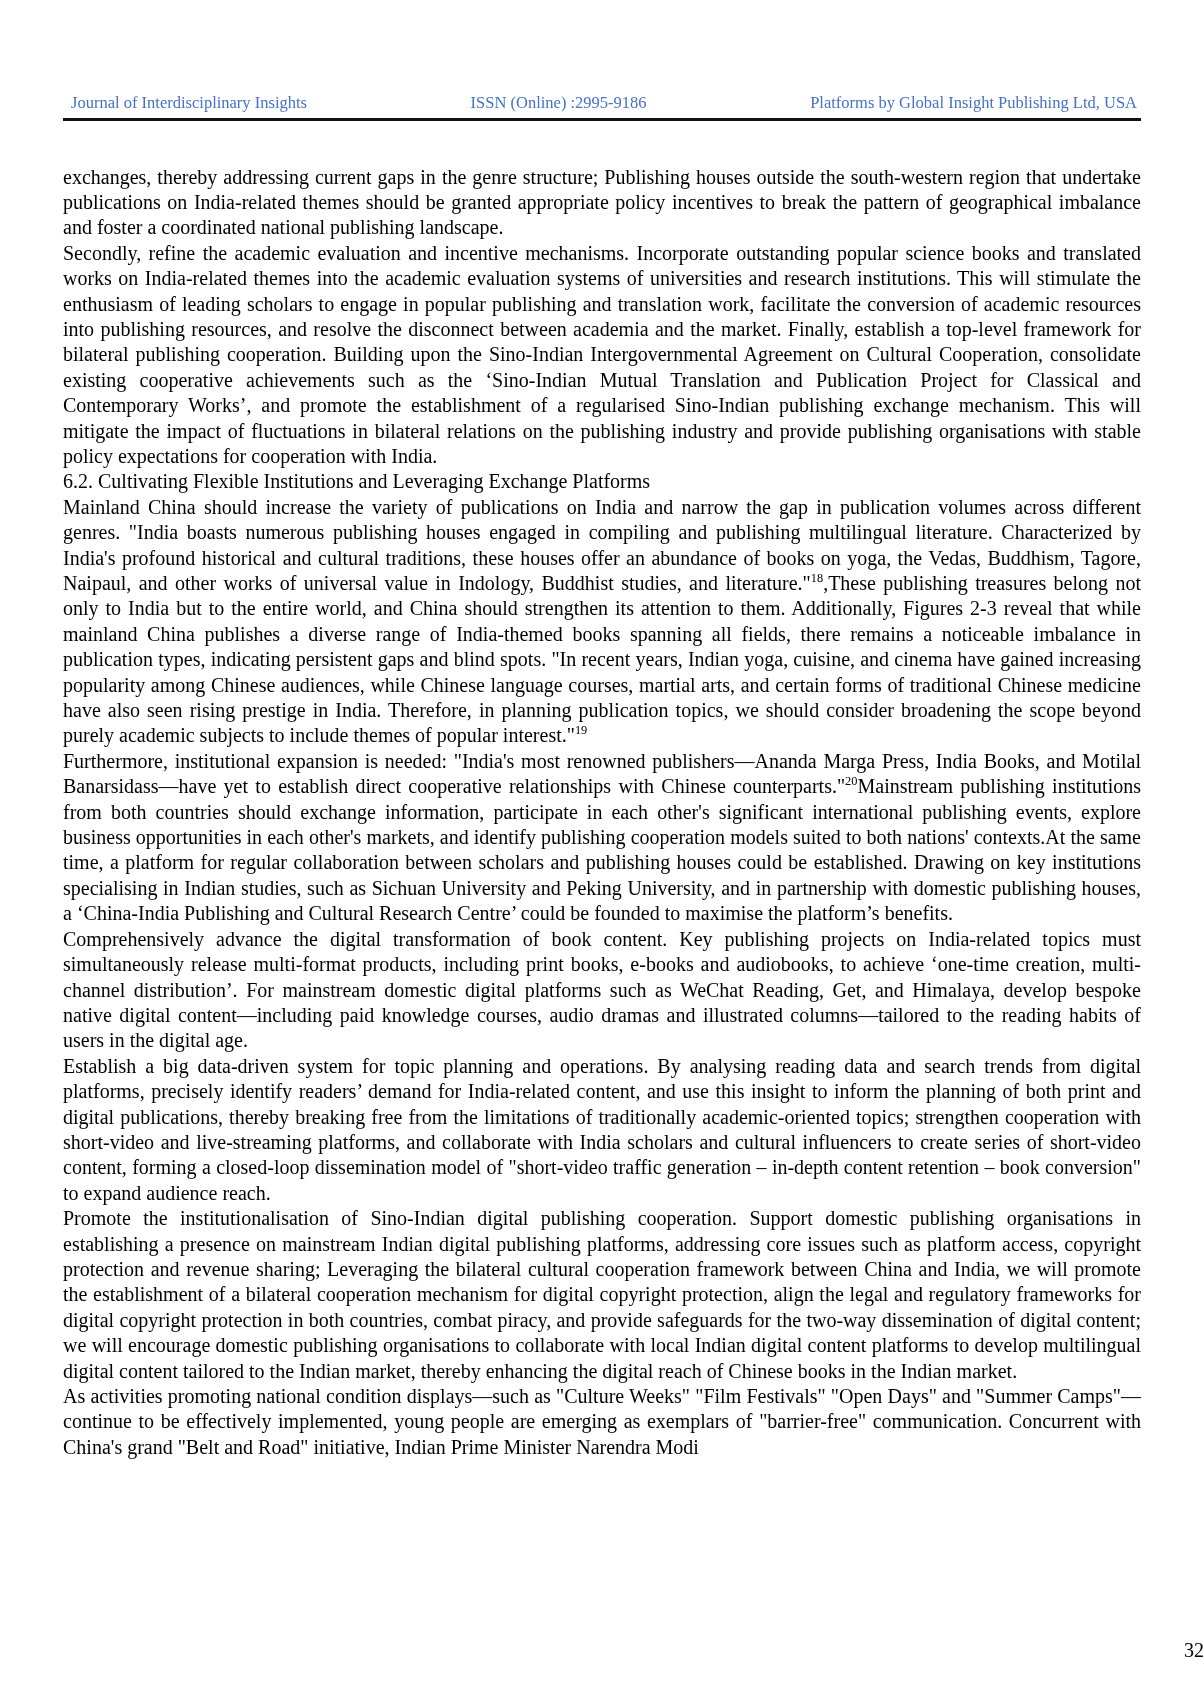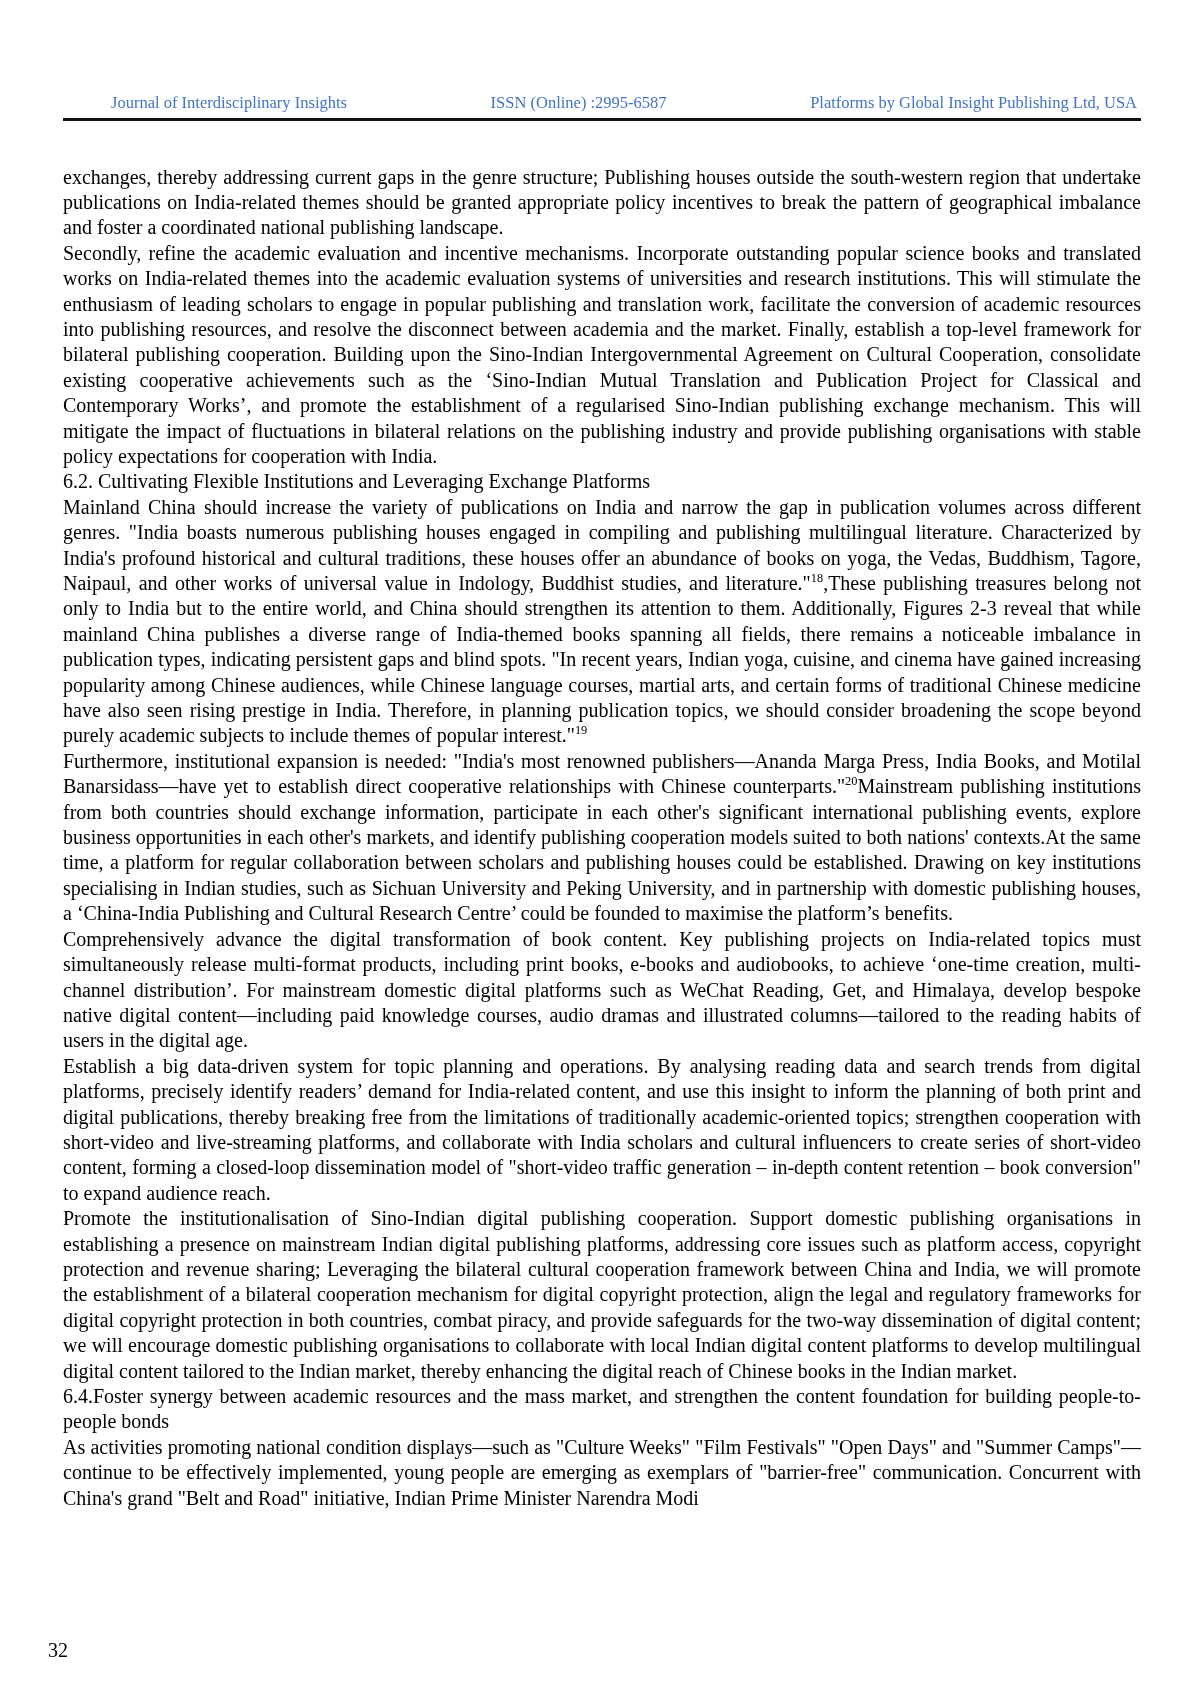--- a/index.html
+++ b/index.html
@@ -17,21 +17,20 @@
     padding: 93px 63px 0 63px;
     color: #000000;
     font-family: "Liberation Serif", "DejaVu Serif", serif;
   }
   .journal-header {
     display: flex;
     justify-content: space-between;
     align-items: center;
     font-size: 16.5px;
     padding: 0 4px 5px 8px;
-    margin-left: 40px;
   }
   .journal-header span {
     white-space: nowrap;
   }
   .header-rule {
     height: 2.5px;
     background: #111111;
     margin: 0 0 5px 0;
   }
   .article-body {
@@ -48,46 +47,44 @@
   .para sup {
     font-size: 0.62em;
     line-height: 0;
     vertical-align: super;
   }
   .page-number {
     position: absolute;
     left: 0;
     right: 0;
     bottom: 26px;
-    text-align: left;
+    text-align: right;
     font-size: 20px;
-    margin-left: 48px;
   }
 </style>
 </head>
 <body>
 
 <div class="page">
 
   <div class="journal-header" style="color: rgb(68, 114, 196);">
     <span>Journal of Interdisciplinary Insights</span>
-    <span>ISSN (Online) :2995-6587</span>
+    <span>ISSN (Online) :2995-9186</span>
     <span>Platforms by Global Insight Publishing Ltd, USA</span>
   </div>
 
   <div class="header-rule" style="background: rgb(17, 17, 17);"></div>
 
   <div class="article-body">
       <p class="para"><span>exchanges, thereby addressing current gaps in the genre structure; Publishing houses outside the south-western region that undertake publications on India-related themes should be granted appropriate policy incentives to break the pattern of geographical imbalance and foster a coordinated national publishing landscape.</span></p>
       <p class="para"><span>Secondly, refine the academic evaluation and incentive mechanisms. Incorporate outstanding popular science books and translated works on India-related themes into the academic evaluation systems of universities and research institutions. This will stimulate the enthusiasm of leading scholars to engage in popular publishing and translation work, facilitate the conversion of academic resources into publishing resources, and resolve the disconnect between academia and the market. Finally, establish a top-level framework for bilateral publishing cooperation. Building upon the Sino-Indian Intergovernmental Agreement on Cultural Cooperation, consolidate existing cooperative achievements such as the ‘Sino-Indian Mutual Translation and Publication Project for Classical and Contemporary Works’, and promote the establishment of a regularised Sino-Indian publishing exchange mechanism. This will mitigate the impact of fluctuations in bilateral relations on the publishing industry and provide publishing organisations with stable policy expectations for cooperation with India.</span></p>
       <p class="para"><span>6.2. Cultivating Flexible Institutions and Leveraging Exchange Platforms</span></p>
       <p class="para"><span>Mainland China should increase the variety of publications on India and narrow the gap in publication volumes across different genres. "India boasts numerous publishing houses engaged in compiling and publishing multilingual literature. Characterized by India's profound historical and cultural traditions, these houses offer an abundance of books on yoga, the Vedas, Buddhism, Tagore, Naipaul, and other works of universal value in Indology, Buddhist studies, and literature."</span><sup>18</sup><span>,These publishing treasures belong not only to India but to the entire world, and China should strengthen its attention to them. Additionally, Figures 2-3 reveal that while mainland China publishes a diverse range of India-themed books spanning all fields, there remains a noticeable imbalance in publication types, indicating persistent gaps and blind spots. "In recent years, Indian yoga, cuisine, and cinema have gained increasing popularity among Chinese audiences, while Chinese language courses, martial arts, and certain forms of traditional Chinese medicine have also seen rising prestige in India. Therefore, in planning publication topics, we should consider broadening the scope beyond purely academic subjects to include themes of popular interest."</span><sup>19</sup></p>
       <p class="para"><span>Furthermore, institutional expansion is needed: "India's most renowned publishers—Ananda Marga Press, India Books, and Motilal Banarsidass—have yet to establish direct cooperative relationships with Chinese counterparts."</span><sup>20</sup><span>Mainstream publishing institutions from both countries should exchange information, participate in each other's significant international publishing events, explore business opportunities in each other's markets, and identify publishing cooperation models suited to both nations' contexts.At the same time, a platform for regular collaboration between scholars and publishing houses could be established. Drawing on key institutions specialising in Indian studies, such as Sichuan University and Peking University, and in partnership with domestic publishing houses, a ‘China-India Publishing and Cultural Research Centre’ could be founded to maximise the platform’s benefits.</span></p>
       <p class="para"><span>Comprehensively advance the digital transformation of book content. Key publishing projects on India-related topics must simultaneously release multi-format products, including print books, e-books and audiobooks, to achieve ‘one-time creation, multi-channel distribution’. For mainstream domestic digital platforms such as WeChat Reading, Get, and Himalaya, develop bespoke native digital content—including paid knowledge courses, audio dramas and illustrated columns—tailored to the reading habits of users in the digital age.</span></p>
       <p class="para"><span>Establish a big data-driven system for topic planning and operations. By analysing reading data and search trends from digital platforms, precisely identify readers’ demand for India-related content, and use this insight to inform the planning of both print and digital publications, thereby breaking free from the limitations of traditionally academic-oriented topics; strengthen cooperation with short-video and live-streaming platforms, and collaborate with India scholars and cultural influencers to create series of short-video content, forming a closed-loop dissemination model of "short-video traffic generation – in-depth content retention – book conversion" to expand audience reach.</span></p>
       <p class="para"><span>Promote the institutionalisation of Sino-Indian digital publishing cooperation. Support domestic publishing organisations in establishing a presence on mainstream Indian digital publishing platforms, addressing core issues such as platform access, copyright protection and revenue sharing; Leveraging the bilateral cultural cooperation framework between China and India, we will promote the establishment of a bilateral cooperation mechanism for digital copyright protection, align the legal and regulatory frameworks for digital copyright protection in both countries, combat piracy, and provide safeguards for the two-way dissemination of digital content; we will encourage domestic publishing organisations to collaborate with local Indian digital content platforms to develop multilingual digital content tailored to the Indian market, thereby enhancing the digital reach of Chinese books in the Indian market.</span></p>
-      <p class="para"><span>6.4.Foster synergy between academic resources and the mass market, and strengthen the content foundation for building people-to-people bonds</span></p>
       <p class="para"><span>As activities promoting national condition displays—such as "Culture Weeks" "Film Festivals" "Open Days" and "Summer Camps"—continue to be effectively implemented, young people are emerging as exemplars of "barrier-free" communication. Concurrent with China's grand "Belt and Road" initiative, Indian Prime Minister Narendra Modi</span></p>
     </div>
 
   <div class="page-number">32</div>
 
 </div>
 
 </body></html>

